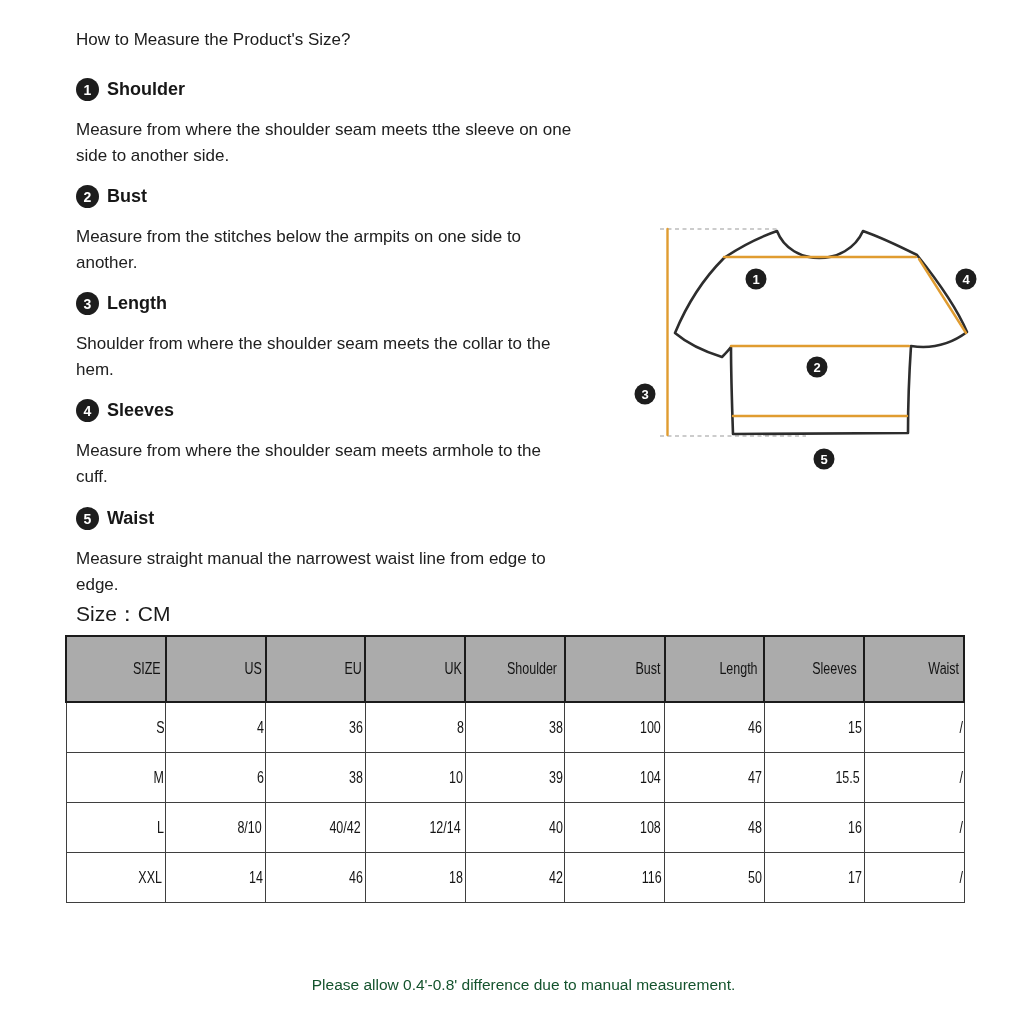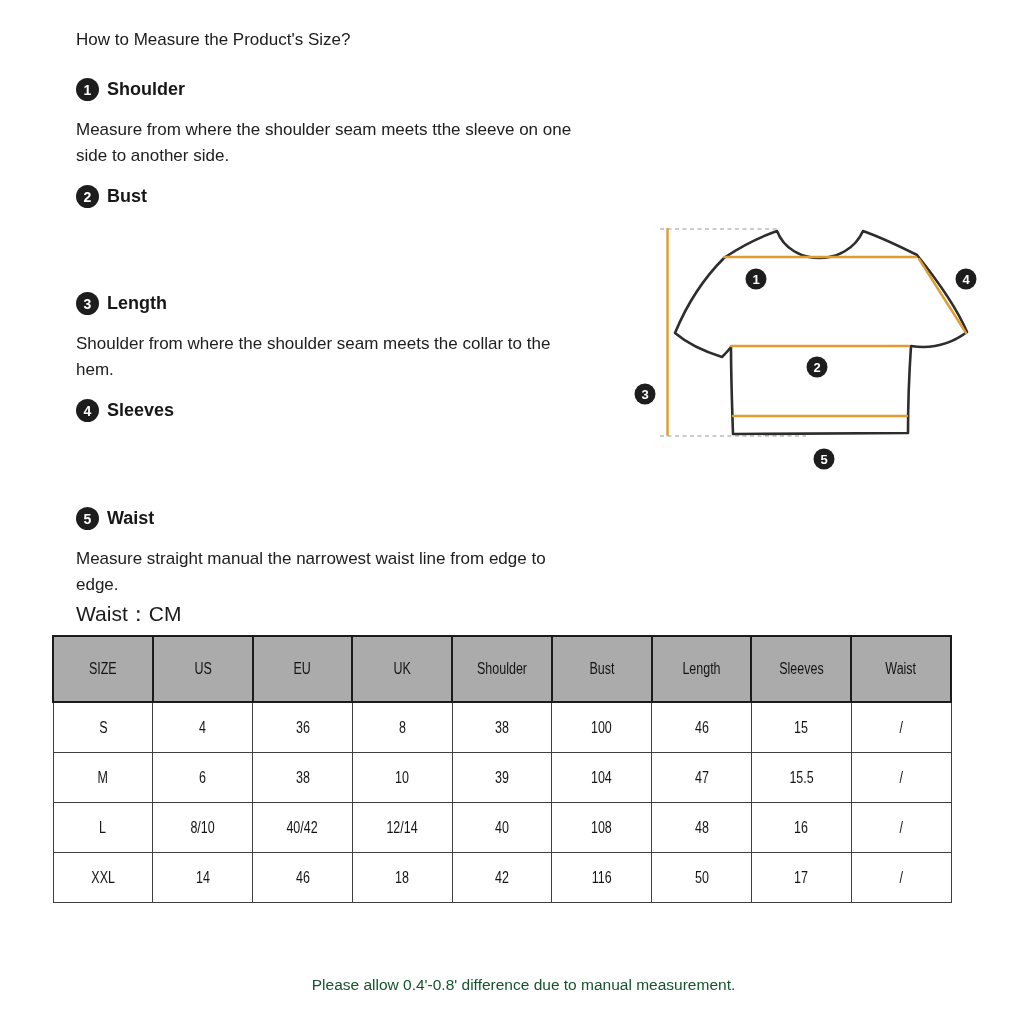--- a/index.html
+++ b/index.html
@@ -29,22 +29,22 @@
   .diagram { position:absolute; left:590px; top:195px; width:460px; height:300px; }
   .shirt { fill:#ffffff; stroke:#2d2d2d; stroke-width:2.6; stroke-linejoin:round; stroke-linecap:round; }
   .oline { stroke:#E09C30; stroke-width:2.4; stroke-linecap:round; fill:none; }
   .dline { stroke:#bcbcbc; stroke-width:1.6; stroke-dasharray:4 3.5; fill:none; }
   .marker circle { fill:#1d1d1d; }
   .marker text {
     fill:#ffffff; font-size:13px; font-weight:700; text-anchor:middle;
     font-family:"Liberation Sans","DejaVu Sans",sans-serif;
   }
   table.size {
-    position:absolute; left:52px; top:635px; width:900px;
-    border-collapse:collapse; table-layout:fixed; text-align:center;
+    position:absolute; left:65px; top:635px; width:900px;
+    border-collapse:collapse; table-layout:fixed; text-align:right;
   }
   table.size th {
     height:64px; background:#ABABAB; border:2px solid #1b1b1b;
     font-weight:400; font-size:16px; color:#141414; padding:0;
   }
   table.size td {
     height:49px; background:#ffffff; border:1px solid #3f3f3f;
     font-size:16px; color:#141414; padding:0;
   }
   .ct { display:inline-block; transform:scaleX(0.78); white-space:nowrap; }
@@ -67,48 +67,52 @@
     </div>
     <p class="sec-desc">Measure from where the shoulder seam meets tthe sleeve on one
 side to another side.</p>
   </section>
 
   <section class="measure-section" style="top:185px">
     <div class="sec-head">
       <span class="badge">2</span>
       <span class="sec-label">Bust</span>
     </div>
+    <p class="sec-desc">Measure from the stitches below the armpits on one side to
+another.</p>
   </section>
 
   <section class="measure-section" style="top:292px">
     <div class="sec-head">
       <span class="badge">3</span>
       <span class="sec-label">Length</span>
     </div>
     <p class="sec-desc">Shoulder from where the shoulder seam meets the collar to the
 hem.</p>
   </section>
 
   <section class="measure-section" style="top:399px">
     <div class="sec-head">
       <span class="badge">4</span>
       <span class="sec-label">Sleeves</span>
     </div>
+    <p class="sec-desc">Measure from where the shoulder seam meets armhole to the
+cuff.</p>
   </section>
 
   <section class="measure-section" style="top:507px">
     <div class="sec-head">
       <span class="badge">5</span>
       <span class="sec-label">Waist</span>
     </div>
     <p class="sec-desc">Measure straight manual the narrowest waist line from edge to
 edge.</p>
   </section>
 
-  <div class="unit">Waist：CM</div>
+  <div class="unit">Size：CM</div>
 
   <svg class="diagram" viewBox="590 195 460 300" xmlns="http://www.w3.org/2000/svg" aria-hidden="true">
 
     <line class="dline" x1="660" y1="229" x2="778" y2="229"></line>
     <line class="dline" x1="660" y1="436" x2="806" y2="436"></line>
 
     <path class="shirt" d="
       M 724 258
       C 740 247, 760 237, 777 231
       C 791 267, 847 267, 863 231

